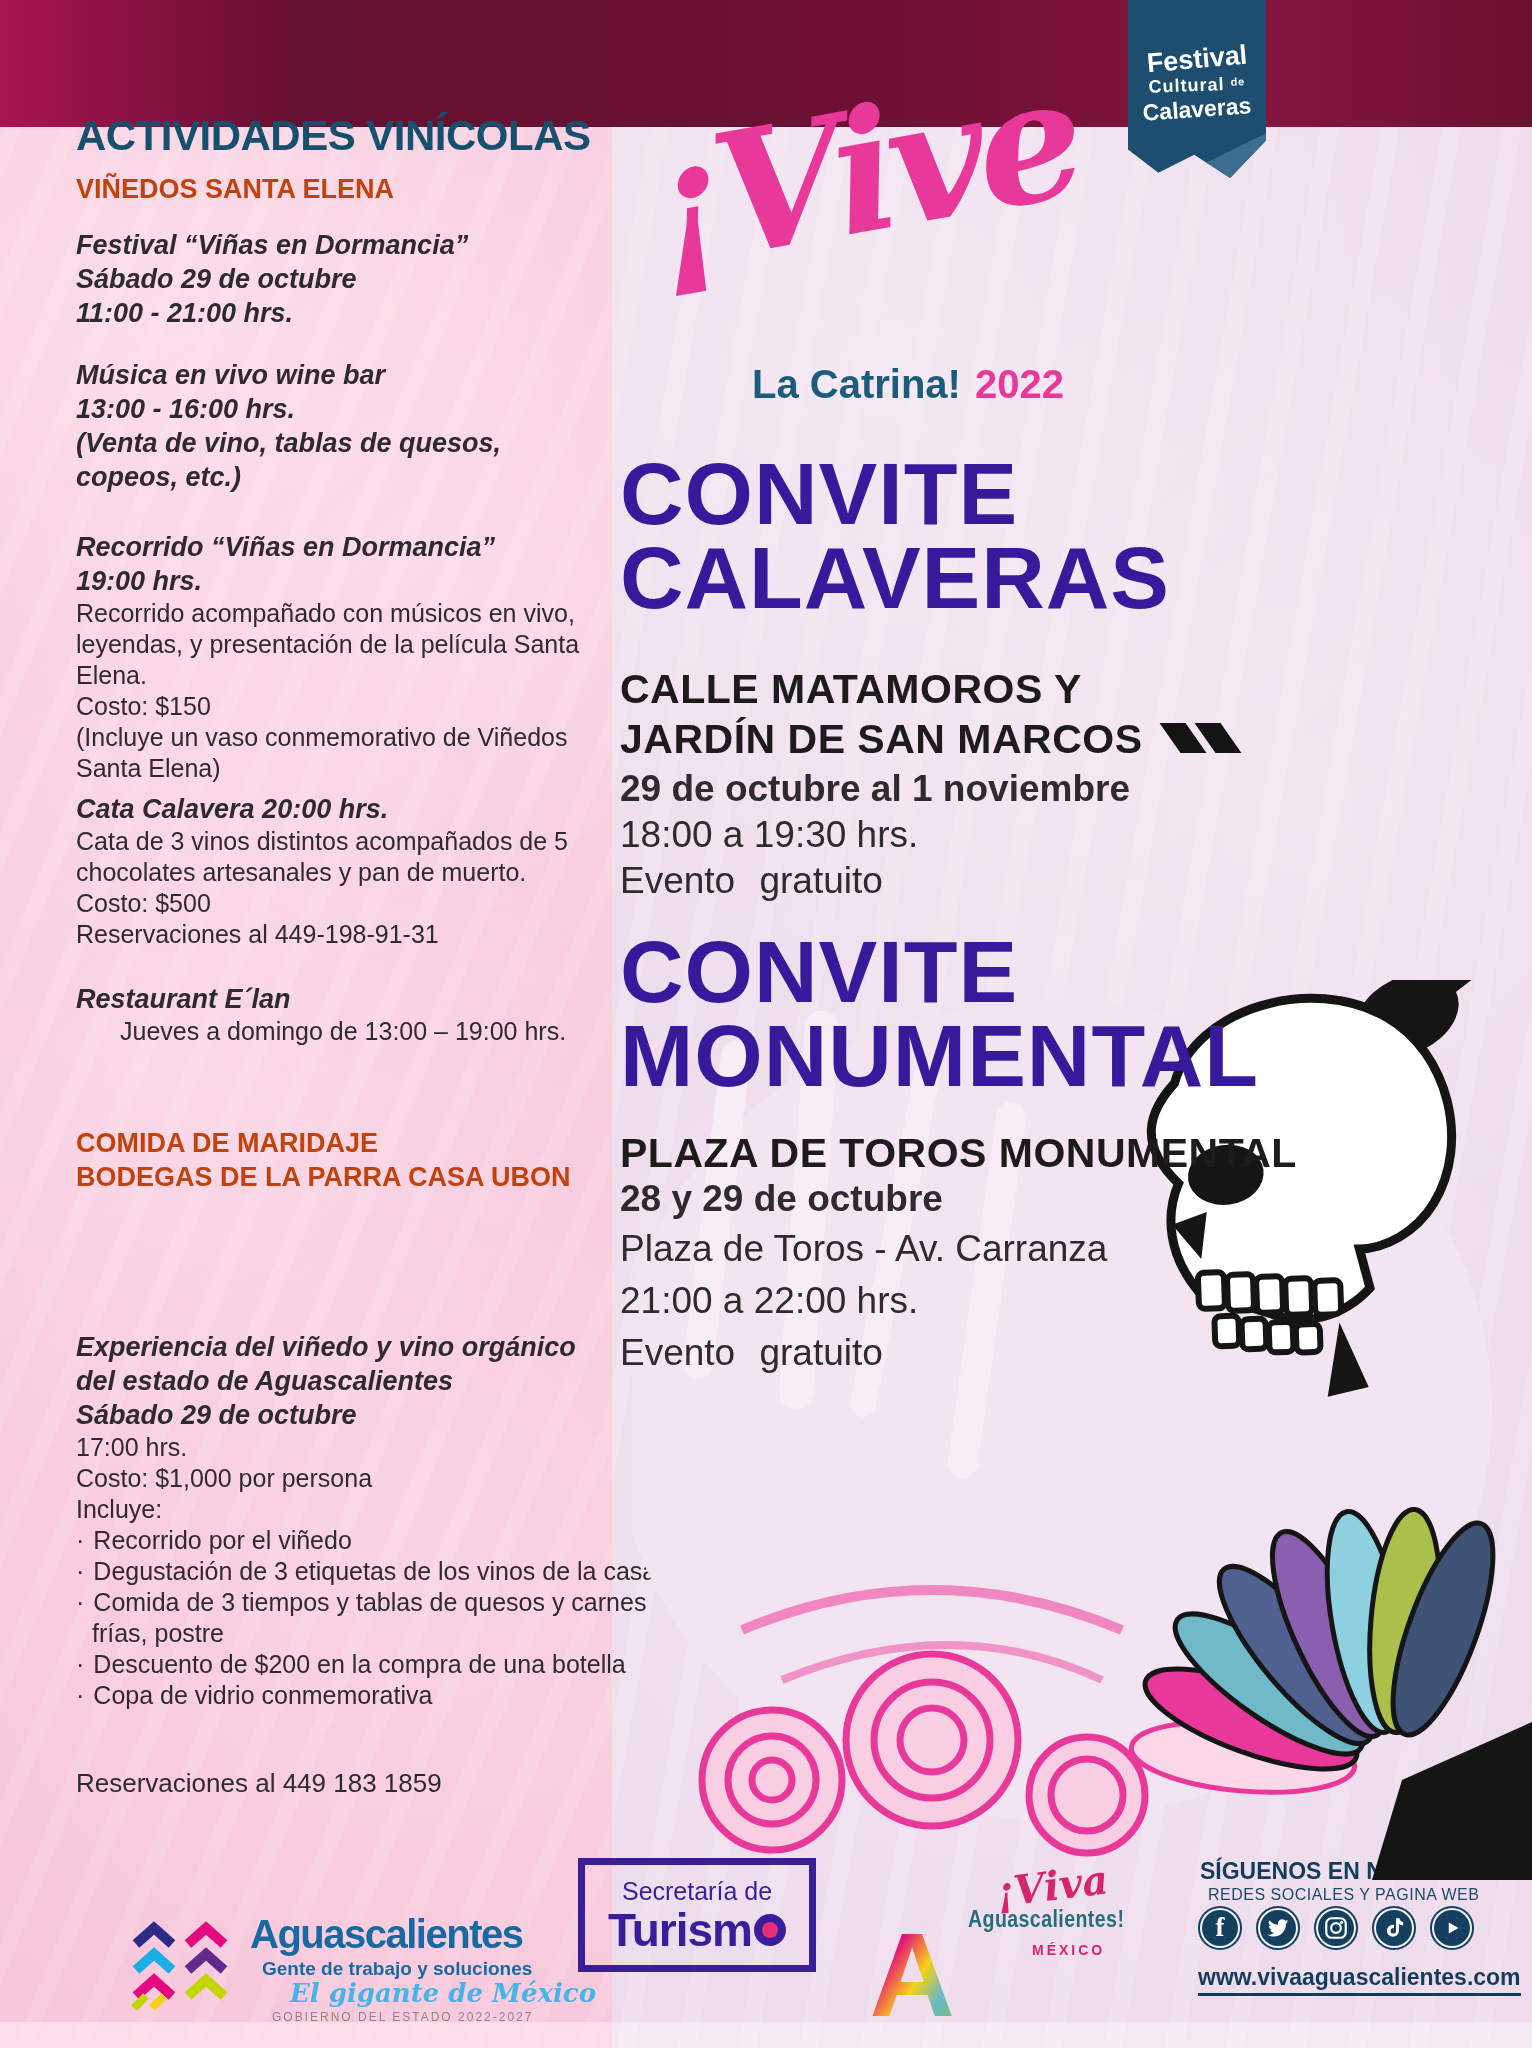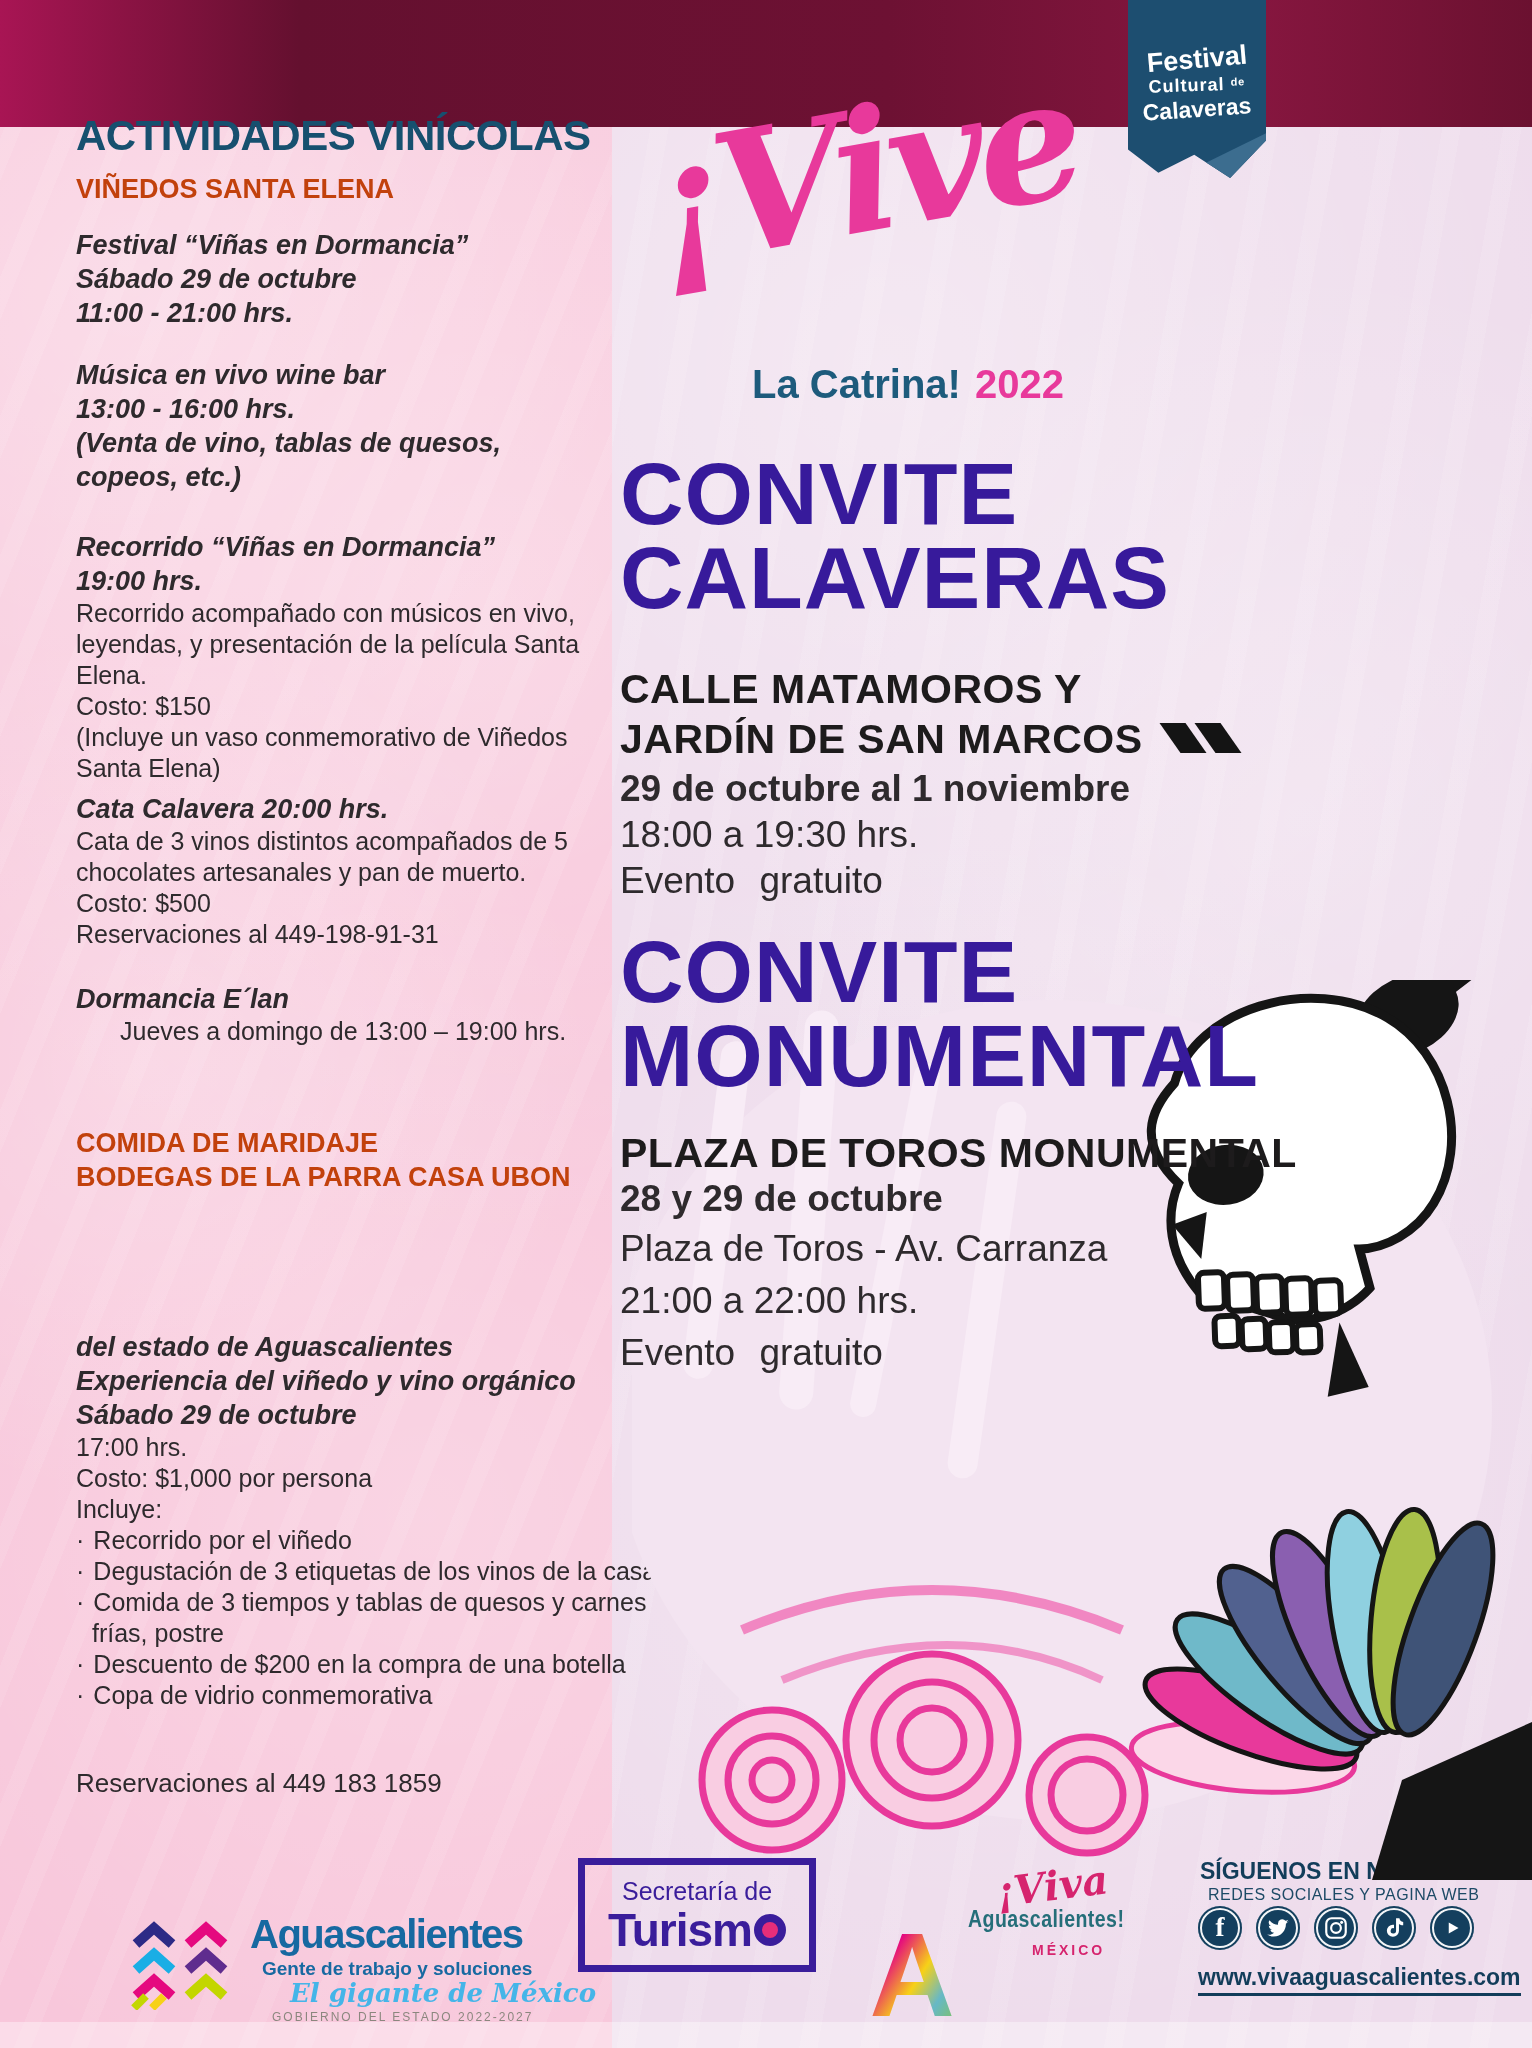--- a/index.html
+++ b/index.html
@@ -147,32 +147,32 @@
   </div>
 
   <div class="lt" style="top:792px">
     <div class="hit">Cata Calavera 20:00 hrs.</div>
     <div class="body" style="width:545px">Cata de 3 vinos distintos acompañados de 5 chocolates artesanales y pan de muerto.</div>
     <div class="body">Costo: $500</div>
     <div class="body">Reservaciones al 449-198-91-31</div>
   </div>
 
   <div class="lt" style="top:982px">
-    <div class="hit">Dormancia E´lan</div>
+    <div class="hit">Restaurant E´lan</div>
     <div class="body nowrap">Jueves a domingo de 13:00 – 19:00 hrs.</div>
   </div>
 
   <div class="lt" style="top:1126px">
     <div class="mag">COMIDA DE MARIDAJE</div>
     <div class="mag">BODEGAS DE LA PARRA CASA UBON</div>
   </div>
 
   <div class="lt" style="top:1330px">
+    <div class="hit">Experiencia del viñedo y vino orgánico</div>
     <div class="hit">del estado de Aguascalientes</div>
-    <div class="hit">Experiencia del viñedo y vino orgánico</div>
     <div class="hit">Sábado 29 de octubre</div>
     <div class="body">17:00 hrs.</div>
     <div class="body">Costo: $1,000 por persona</div>
     <div class="body">Incluye:</div>
     <div class="body bullet-line">
       <span class="b">·</span><span>Recorrido por el viñedo</span>
     </div>
     <div class="body bullet-line">
       <span class="b">·</span><span>Degustación de 3 etiquetas de los vinos de la casa</span>
     </div>

